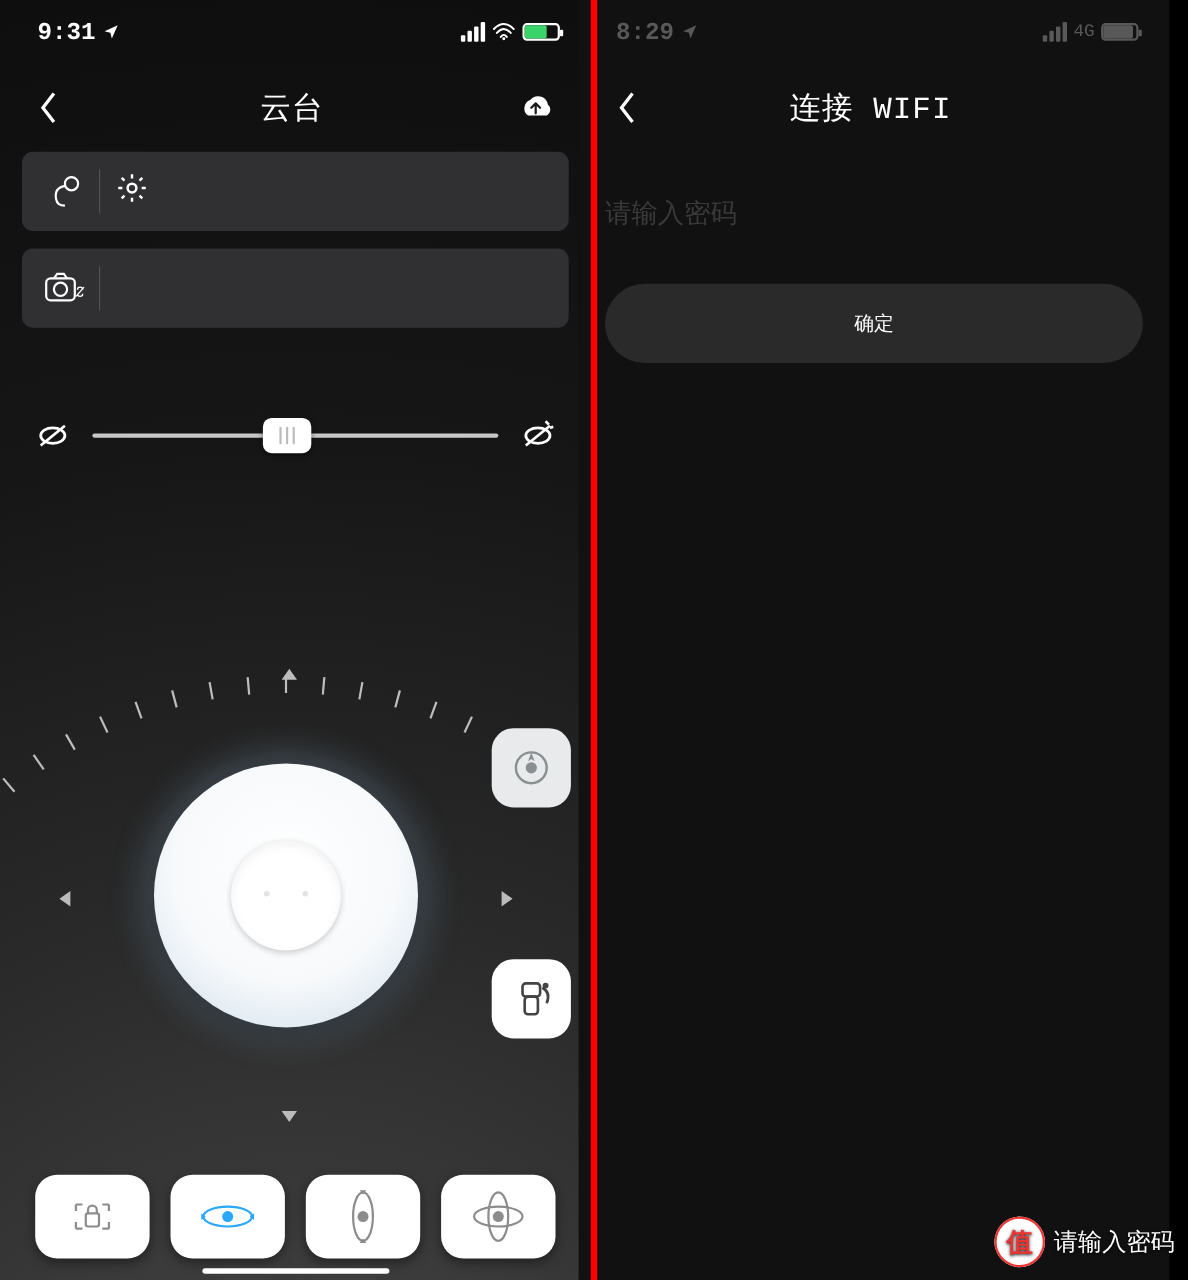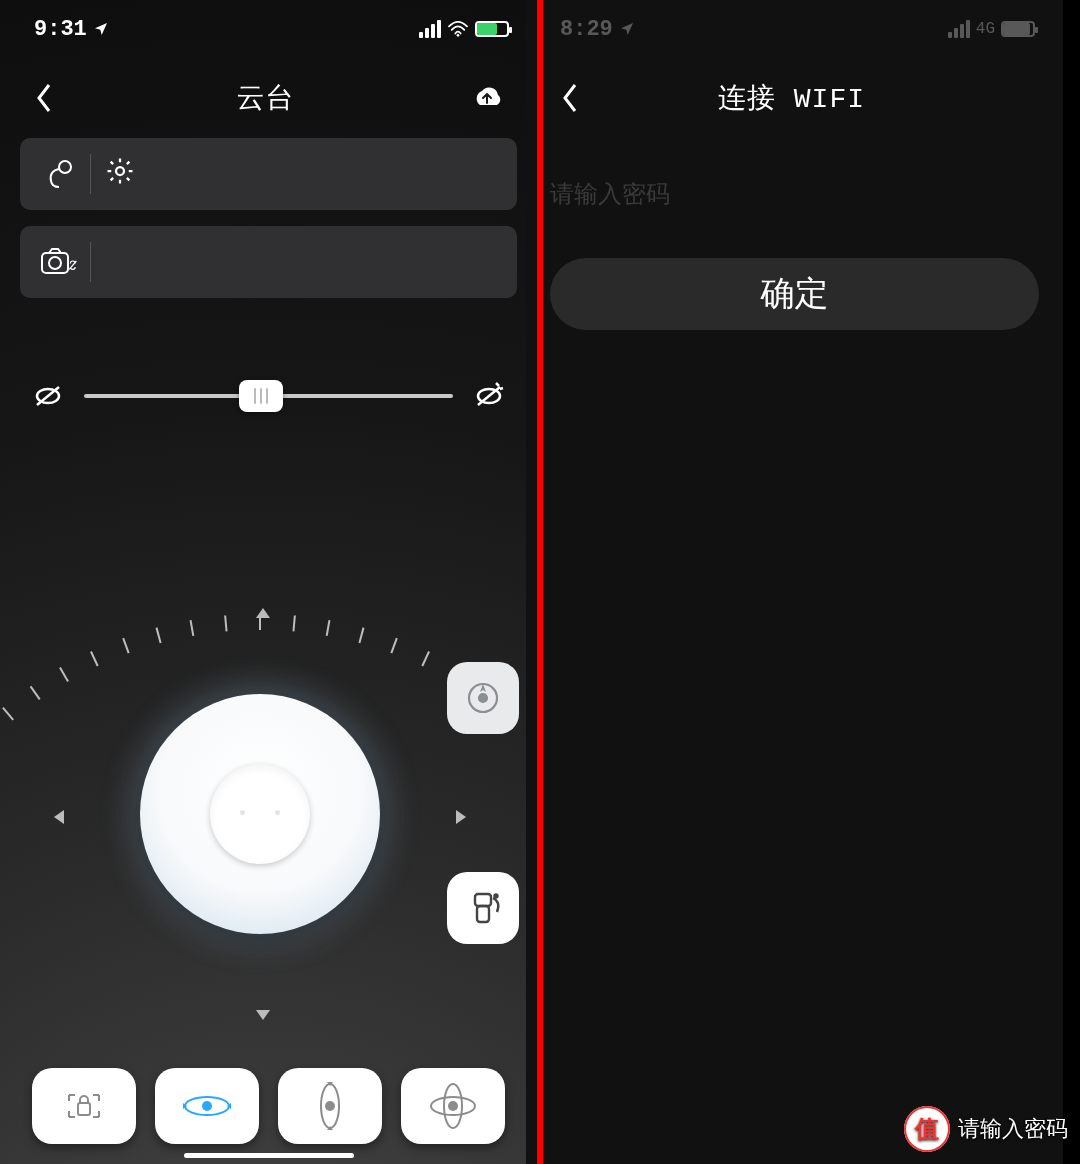--- a/index.html
+++ b/index.html
@@ -71,21 +71,21 @@
   .mode { width:104px; height:76px; background:#fff; border-radius:20px; display:flex; align-items:center; justify-content:center; box-shadow:0 4px 10px rgba(0,0,0,.4); }
   .mode.sel svg { stroke:#2aa7ff; fill:#2aa7ff; }
   .mode svg { stroke:#8c8c8c; fill:none; stroke-width:2; }
   .home-ind { position:absolute; bottom:6px; left:50%; transform:translateX(-50%); width:170px; height:5px; background:#fff; border-radius:3px; }
 
   
   .r-body { padding: 0 24px; color:#fff; }
   .r-label { font-size:20px; color:#8d8d8d; margin-top:34px; }
   .r-ssid  { font-size:26px; margin-top:40px; color:#fff; }
   .r-input { margin-top:40px; height:40px; font-size:24px; color:#3a3a3a; }
-  .r-btn   { margin-top:40px; height:72px; background:#2a2a2a; border-radius:36px; display:flex; align-items:center; justify-content:center; font-size:34px; color:#fff; }
+  .r-btn   { margin-top:40px; height:72px; background:#2a2a2a; border-radius:36px; display:flex; align-items:center; justify-content:center; font-size:18px; color:#fff; }
 
   
   .wm { position:absolute; right:12px; bottom:12px; display:flex; align-items:center; gap:8px; color:#fff; font-size:22px; font-weight:500; text-shadow:0 1px 3px #000;}
   .wm .badge{ width:46px;height:46px;border-radius:50%;background:#fff;color:#e33;display:flex;align-items:center;justify-content:center;font-weight:700;font-size:24px; box-shadow:0 0 0 2px #e33 inset;}
 </style>
 </head>
 <body>
 
 <div class="stage">
 

